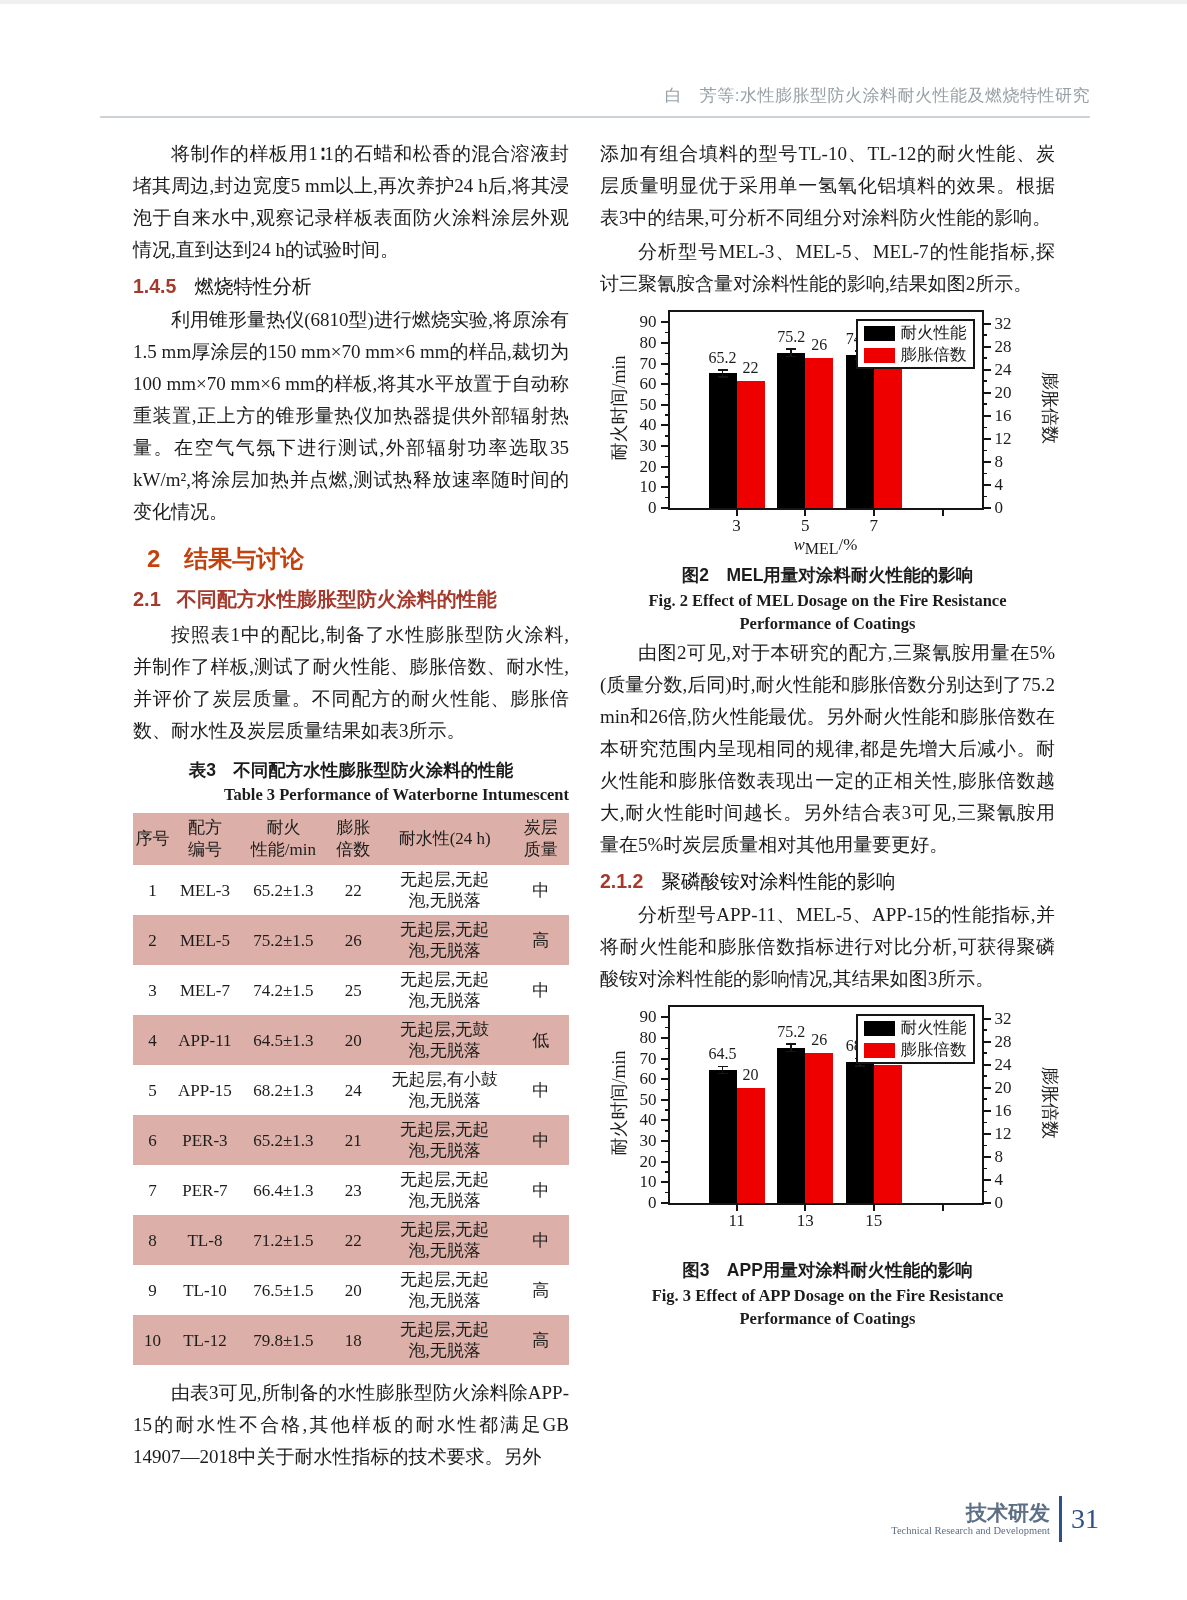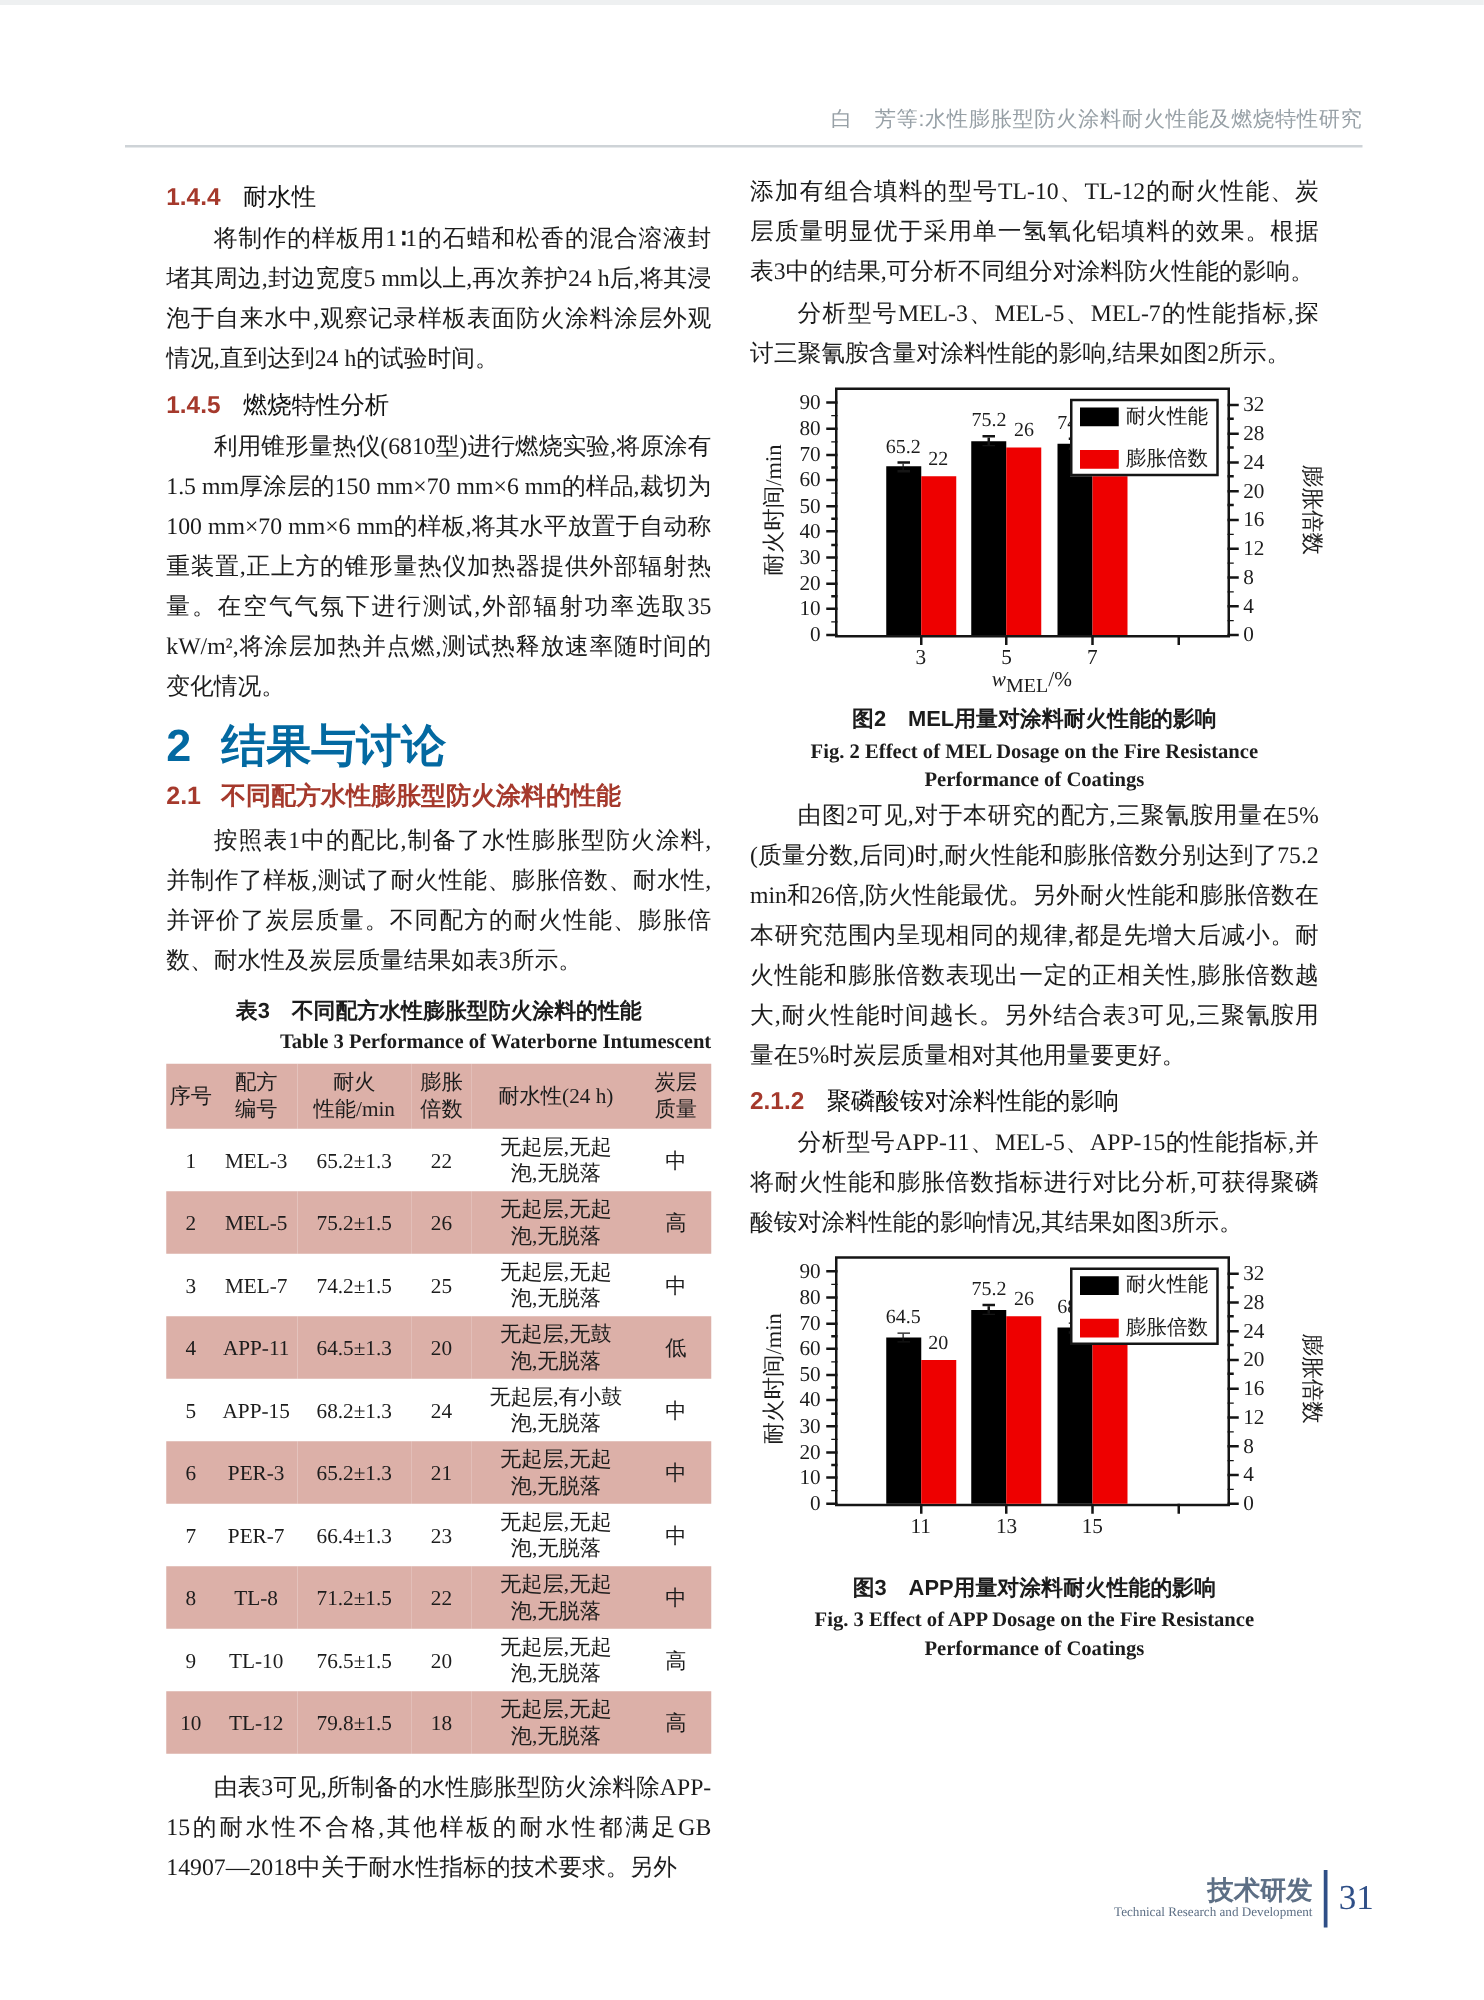--- a/index.html
+++ b/index.html
@@ -11,22 +11,22 @@
   .head-rule{position:absolute;top:116px;left:100px;right:97px;height:2px;background:#ced3d7;}
   .columns{position:absolute;top:138px;left:133px;width:922px;display:flex;gap:31px;}
   .col{font-size:19px;line-height:32px;text-align:justify;}
   .col.left{width:436px;}
   .col.right{width:455px;}
   p{margin:0 0 2px 0;}
   p.indent{text-indent:2em;}
   .h3{margin:5px 0 3px 0;font-family:"Liberation Sans",sans-serif;font-size:19.5px;line-height:30px;}
   .h3 .num{color:#a5392c;font-weight:bold;margin-right:18px;}
   .h3 .t3{color:#111;}
-  .h1{margin:12px 0 6px 0;font-family:"Liberation Sans",sans-serif;font-size:36px;line-height:38px;
-      font-weight:bold;color:#0369a1;}
+  .h1{margin:12px 0 6px 14px;font-family:"Liberation Sans",sans-serif;font-size:24px;line-height:38px;
+      font-weight:bold;color:#c2410c;}
   .h1 .num{margin-right:24px;}
   .h2x{margin:0 0 5px 0;font-family:"Liberation Sans",sans-serif;font-size:20px;line-height:30px;
       font-weight:bold;color:#a5392c;}
   .h2x .num{margin-right:16px;}
   
   .tbl-zh{margin-top:10px;text-align:center;font-family:"Liberation Sans",sans-serif;
       font-weight:bold;font-size:17.5px;line-height:26px;}
   .tbl-en{text-align:right;font-weight:bold;font-size:16.5px;line-height:24px;}
   table.perf{width:100%;border-collapse:collapse;margin-top:6px;font-size:17px;}
   table.perf th{background:#dcb0a8;font-weight:normal;white-space:pre-line;line-height:22px;
@@ -36,21 +36,21 @@
   
   .figure{margin:4px 0 2px 0;}
   .chart{position:relative;width:436px;height:256px;margin:2px auto 0 auto;}
   .plot{position:absolute;left:58px;right:62px;top:6px;bottom:50px;border:2px solid #151515;}
   .tk{position:absolute;background:#151515;}
   .tlab{position:absolute;font-size:17px;line-height:18px;font-family:"Liberation Serif",serif;}
   .bar{position:absolute;}
   .err{position:absolute;background:#151515;}
   .blab{position:absolute;text-align:center;font-size:16px;line-height:19px;}
   .legend{position:absolute;top:7px;right:7px;border:2px solid #151515;background:#fff;
-      padding:2px 6px;display:flex;flex-direction:column;gap:14px;z-index:5;}
+      padding:2px 6px;display:flex;flex-direction:column;gap:2px;z-index:5;}
   .lrow{display:flex;align-items:center;gap:6px;font-size:16.5px;line-height:20px;}
   .sw{width:31px;height:15px;display:inline-block;}
   .ylab{position:absolute;white-space:nowrap;font-size:18px;}
   .ylab.left{left:-44px;top:104px;transform:translateY(-50%) rotate(-90deg);}
   .ylab.right{right:-40px;top:104px;transform:translateY(-50%) rotate(90deg);}
   .xlab{position:absolute;bottom:0;left:58px;right:62px;text-align:center;font-size:17px;line-height:22px;}
   .xlab i{font-style:italic;}
   .xlab sub{font-size:16px;}
   .cap-zh{text-align:center;font-family:"Liberation Sans",sans-serif;font-weight:bold;
       font-size:17.5px;line-height:27px;margin-top:2px;}
@@ -67,23 +67,20 @@
 </head>
 <body>
 
 <div class="edge-top"></div>
 <div class="running-head">白　芳等:水性膨胀型防火涂料耐火性能及燃烧特性研究</div>
 <div class="head-rule"></div>
 
 <div class="columns">
 
   <div class="col left">
-    <div class="h3">
-      <span class="num">1.4.4</span><span class="t3">耐水性</span>
-    </div>
     <p class="indent">将制作的样板用1∶1的石蜡和松香的混合溶液封堵其周边,封边宽度5 mm以上,再次养护24 h后,将其浸泡于自来水中,观察记录样板表面防火涂料涂层外观情况,直到达到24 h的试验时间。</p>
     <div class="h3">
       <span class="num">1.4.5</span><span class="t3">燃烧特性分析</span>
     </div>
     <p class="indent">利用锥形量热仪(6810型)进行燃烧实验,将原涂有1.5 mm厚涂层的150 mm×70 mm×6 mm的样品,裁切为100 mm×70 mm×6 mm的样板,将其水平放置于自动称重装置,正上方的锥形量热仪加热器提供外部辐射热量。在空气气氛下进行测试,外部辐射功率选取35 kW/m²,将涂层加热并点燃,测试热释放速率随时间的变化情况。</p>
     <div class="h1">
       <span class="num">2</span><span>结果与讨论</span>
     </div>
     <div class="h2x">
       <span class="num">2.1</span><span>不同配方水性膨胀型防火涂料的性能</span>

